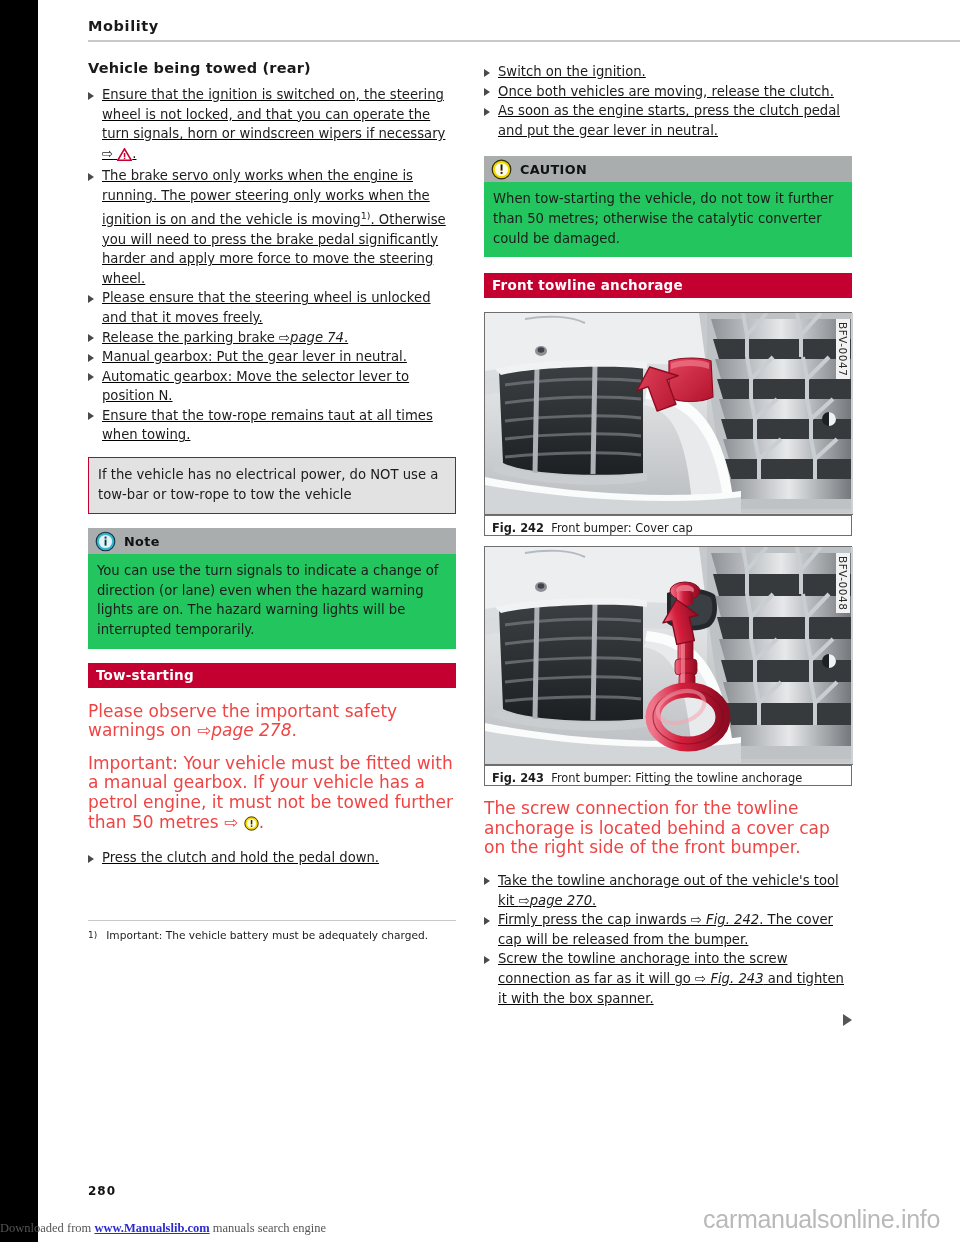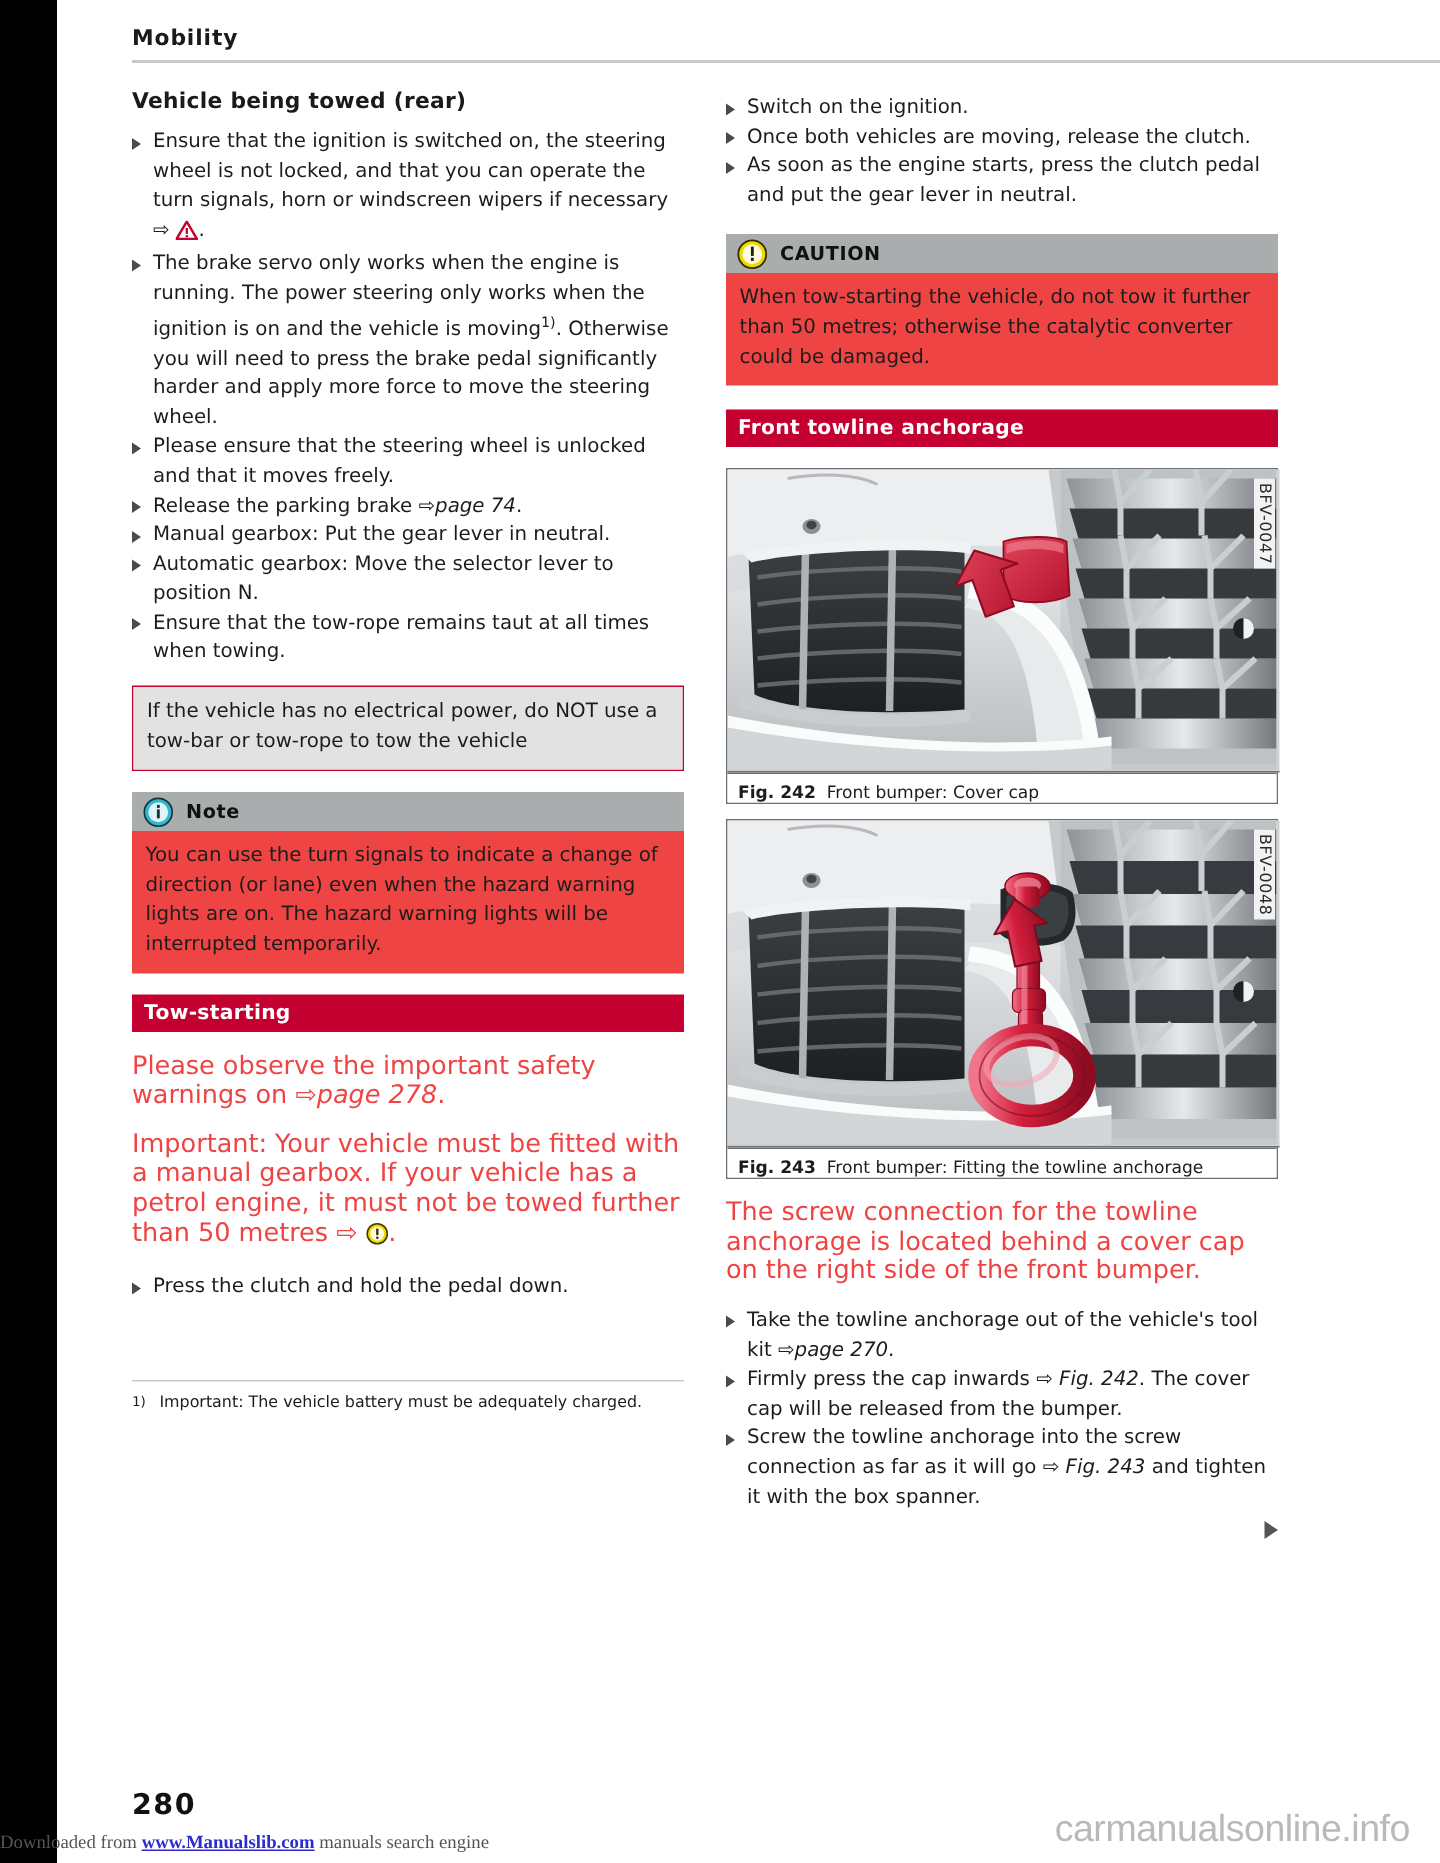--- a/index.html
+++ b/index.html
@@ -61,21 +61,21 @@
     letter-spacing:.2px;
   }
 
   
   p.body {
     font-size:17px;
     line-height:19.6px;
     color:#ef4444;
     margin:0 0 13px 0;
   }
-  ul.bullets { list-style:none; margin:0 0 2px 0; padding:0; }
+  ul.bullets { list-style:none; margin:0 0 2px 0; padding:0;text-decoration:underline; }
   ul.bullets li {
     position:relative;
     padding-left:14px;
     font-size:13.2px;
     line-height:19.6px;
     color:#1c1c1c;
     margin-bottom:0px;
   }
   ul.bullets li .tri {
     position:absolute;
@@ -98,21 +98,21 @@
     gap:8px;
     height:26px;
   }
   .box .hdr .ttl {
     font-size:12.8px;
     font-weight:bold;
     color:#111;
     letter-spacing:.4px;
   }
   .box .bdy {
-    background:#ef4444;
+    background:#22c55e;
     padding:7px 9px 9px 9px;
     font-size:13.2px;
     line-height:19.6px;
     color:#1c1c1c;
   }
   .box.warning { border:1.5px solid #c3002f; }
   .box.warning .hdr { background:#a9adad; }
   .box.warning .bdy { background:#e2e2e2; }
 
   
@@ -160,22 +160,22 @@
     line-height:15px;
     color:#1c1c1c;
     display:flex;
     gap:9px;
   }
   .fnote .mk { font-size:9px; vertical-align:super; }
 
   
   .pageno {
     position:absolute;
-    left:50px; bottom:28px;
-    font-size:19px;
+    left:50px; bottom:44px;
+    font-size:12px;
     font-weight:bold;
     letter-spacing:1px;
     color:#111;
   }
 
   
   .contarrow {
     width:0;height:0;
     border-left:9px solid #555;
     border-top:6px solid transparent;

